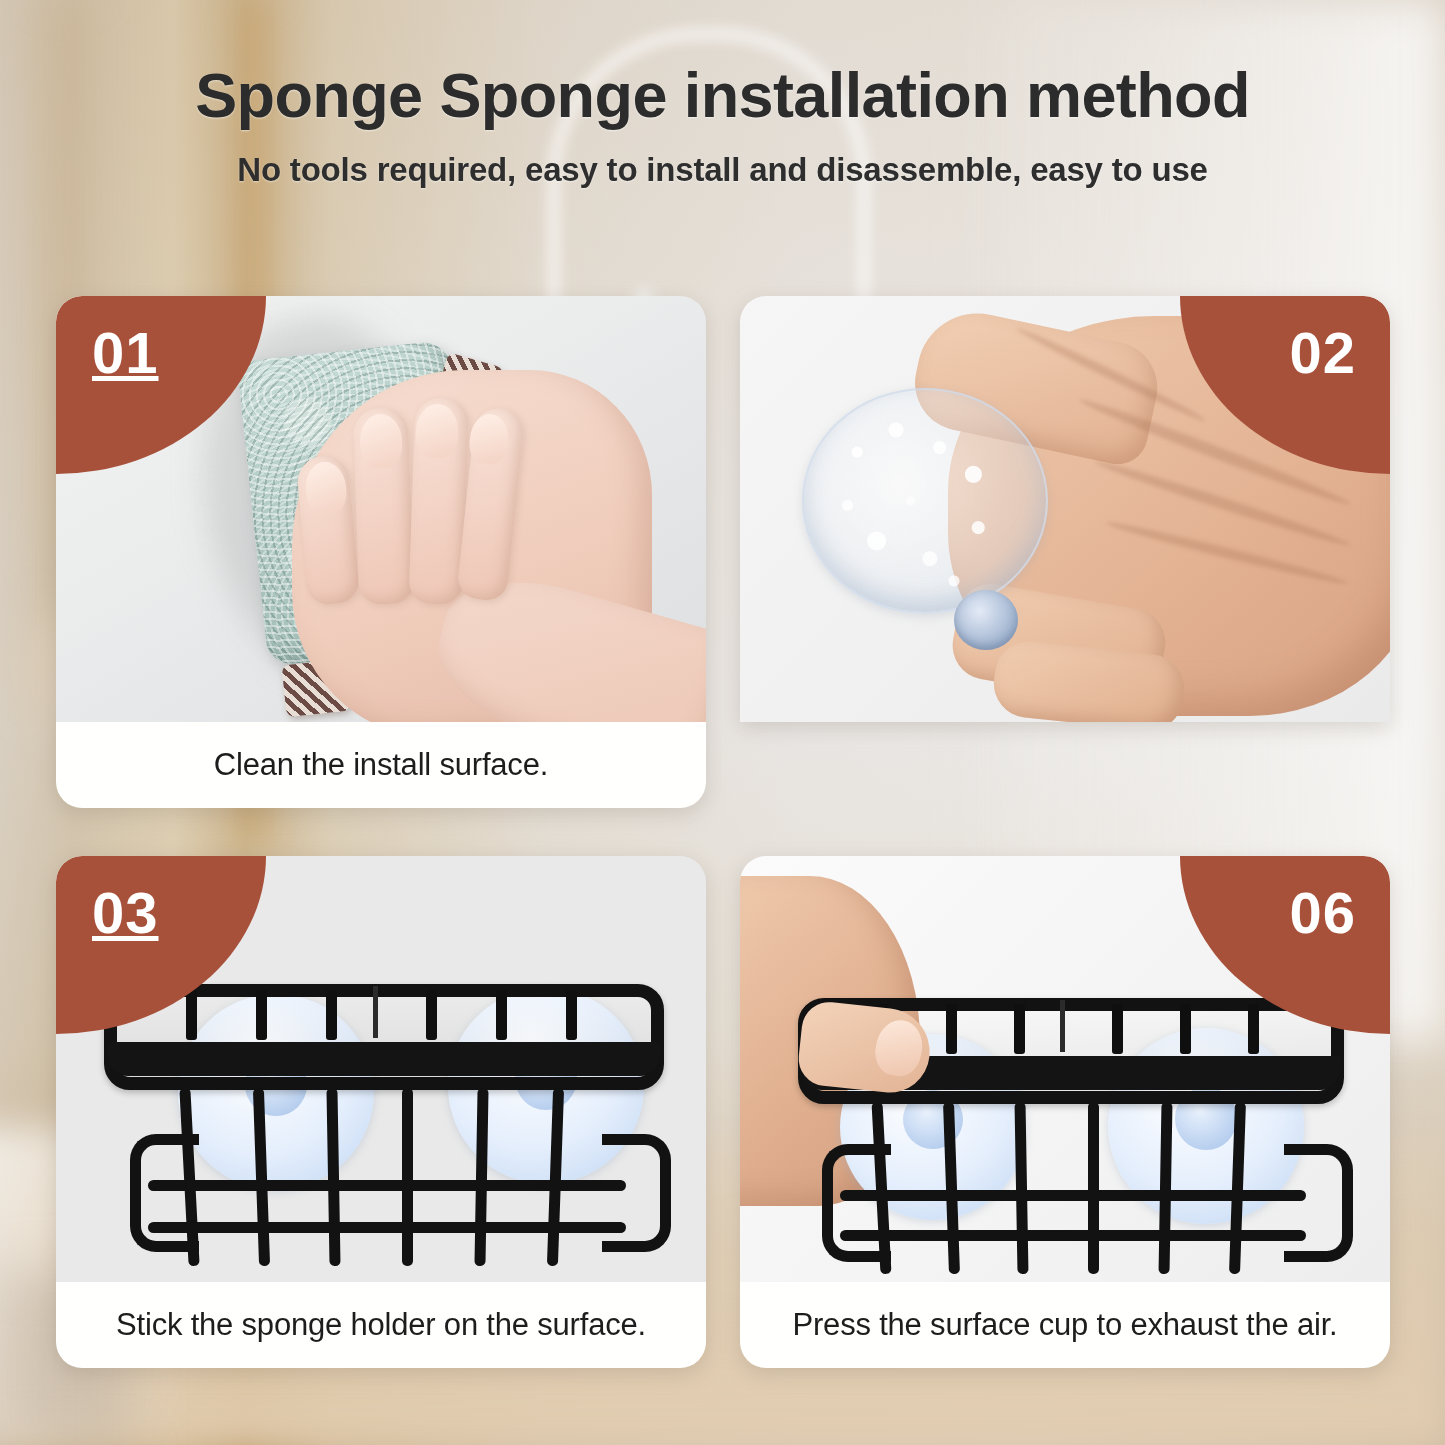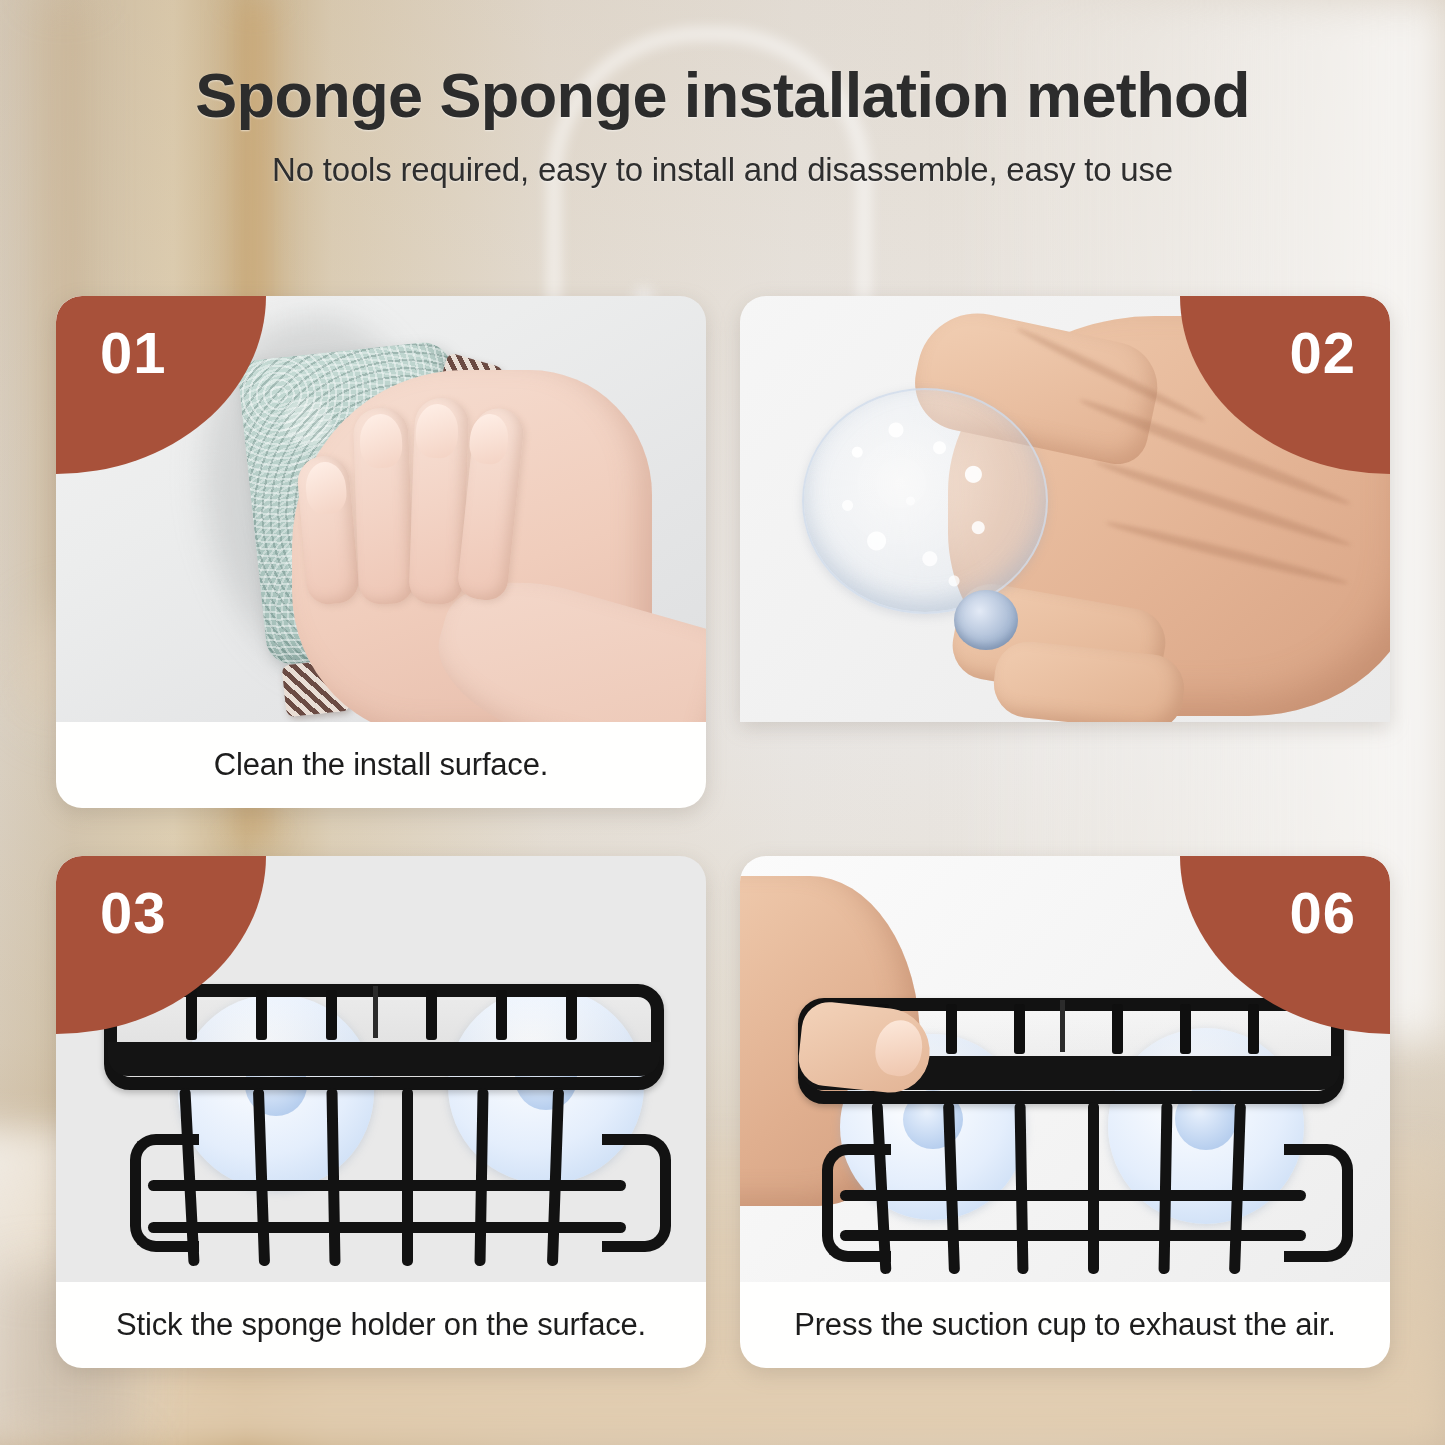--- a/index.html
+++ b/index.html
@@ -70,21 +70,21 @@
   
   #header{position:absolute;top:0;left:0;width:100%;z-index:5;text-align:center;}
   #page-title{
     margin:0;padding:62px 0 0;
     font-size:63px;font-weight:bold;letter-spacing:-.6px;
     color:#2c2c2c;line-height:1.06;
     text-shadow:0 1px 2px rgba(255,255,255,.55);
   }
   #page-subtitle{
     margin:0;padding:22px 0 0;
-    font-size:33px;font-weight:normal;color:#2e2e2e;letter-spacing:-.2px;
+    font-size:33px;font-weight:bold;color:#2e2e2e;letter-spacing:-.2px;
     text-shadow:0 1px 2px rgba(255,255,255,.5);
   }
 
   
   #steps{
     position:absolute;z-index:4;
     left:56px;top:296px;width:1334px;
     display:grid;grid-template-columns:650px 650px;
     column-gap:34px;row-gap:48px;
   }
@@ -123,21 +123,21 @@
   }
   .badge-right{right:0;}
   .badge-right .petal{
     border-radius:0 26px 0 100%;
   }
   .badge-num{
     position:absolute;top:28px;
     font-size:58px;font-weight:bold;color:#fff;
     letter-spacing:1px;z-index:4;line-height:1;
   }
-  .badge-left .badge-num{left:44px;}
+  .badge-left .badge-num{left:36px;text-decoration:underline;}
   .badge-right .badge-num{right:34px;text-align:center;}
 
   
   .p1{background:linear-gradient(150deg,#f2f2f2 0%,#eceded 35%,#e4e5e6 70%,#dedfe0 100%);}
   .p1 .wallshadow{
     position:absolute;left:150px;top:22px;width:230px;height:360px;
     background:rgba(155,158,160,.30);
     border-radius:50% 42% 46% 50%;
     transform:rotate(-9deg);filter:blur(16px);
   }
@@ -455,17 +455,17 @@
 
       <div class="pressthumb"></div>
       <div class="pressnail"></div>
 
       <div class="badge badge-right">
         <div class="petal"></div>
         <div class="badge-num">06</div>
       </div>
     </div>
     <div class="caption">
-      <span>Press the suction cup to exhaust the air.</span>
+      <span>Press the surface cup to exhaust the air.</span>
     </div>
   </div>
 
 </div>
 
 </body></html>

